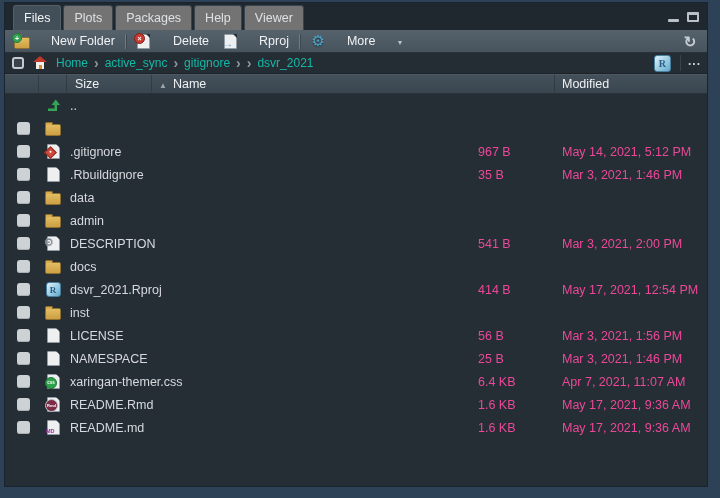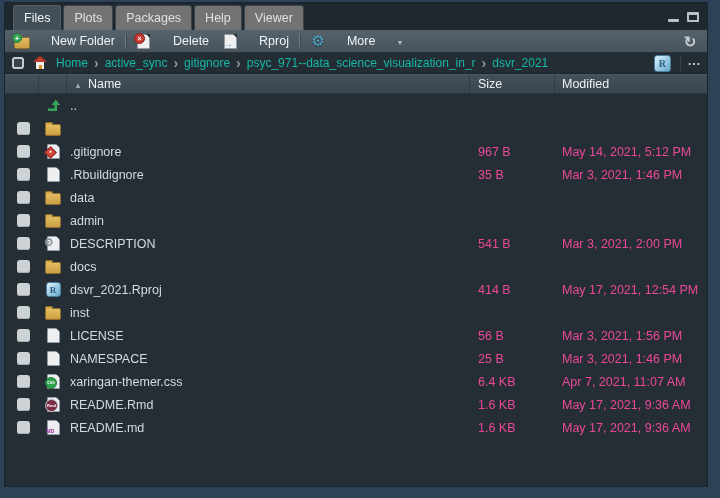--- a/index.html
+++ b/index.html
@@ -175,39 +175,38 @@
   <div class="bcrow">
     <span class="checkbox outline"></span>
     <span class="ic-home"></span>
     <div class="breadcrumb">
         <a class="crumb">Home</a>
         <span class="chev"></span>
         <a class="crumb">active_sync</a>
         <span class="chev"></span>
         <a class="crumb">gitignore</a>
         <span class="chev"></span>
-        <a class="crumb">psyc_971--data_science_visualization_in_r</a>
         <span class="chev"></span>
         <a class="crumb">dsvr_2021</a>
       </div>
     <div class="bc-right">
       <span class="rcube rbadge"></span>
       <span class="bc-sep"></span>
       <button class="overflow">...</button>
     </div>
   </div>
 
   <div class="hrow">
     <div class="cell c-check"></div>
     <div class="cell c-icon"></div>
+    <div class="cell c-size">Size</div>
     <div class="cell c-name">
       <span class="sort"></span>
       <span>Name</span>
     </div>
-    <div class="cell c-size">Size</div>
     <div class="cell c-mod">Modified</div>
   </div>
 
   <div class="rows">
   <div class="row">
     <div class="cell c-check">
           <span class="checkbox" style="visibility: hidden;"></span>
         </div>
     <div class="cell c-icon">
           <span class="ic">

